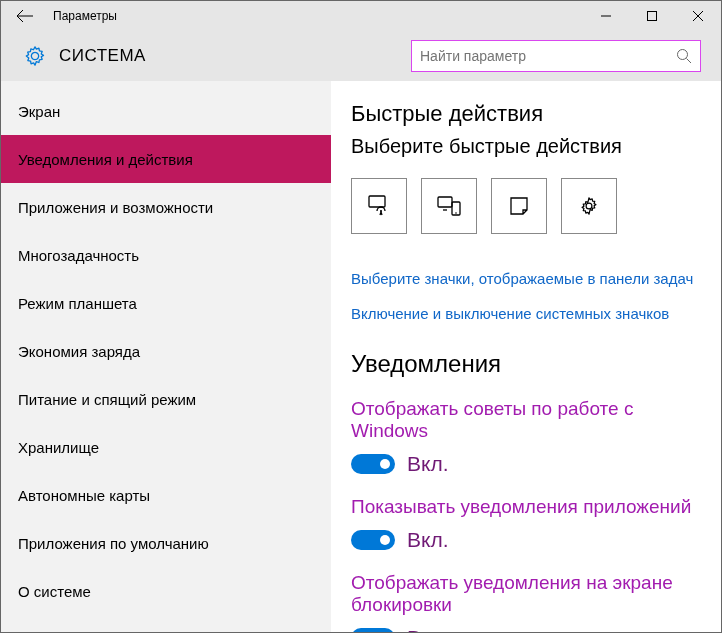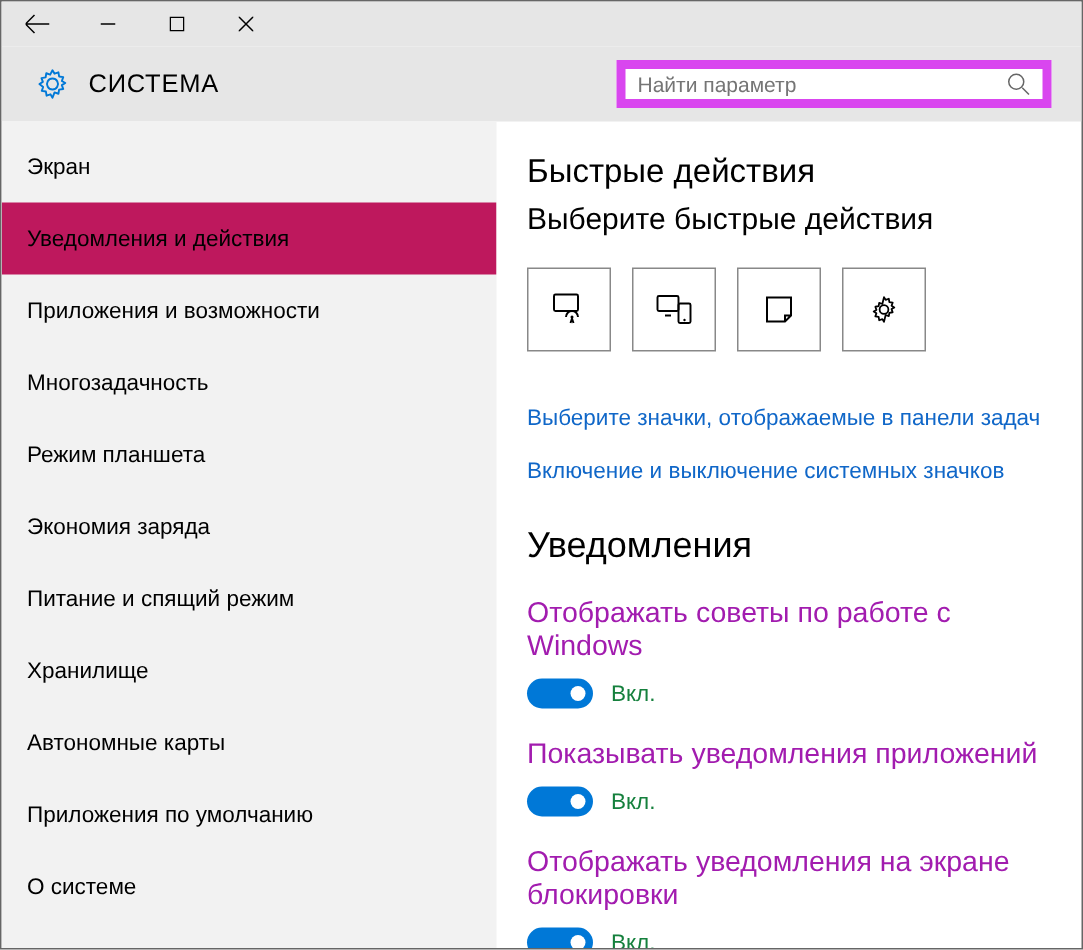--- a/index.html
+++ b/index.html
@@ -5,50 +5,51 @@
   * { box-sizing: border-box; margin: 0; padding: 0; font-family: "Segoe UI", Arial, sans-serif; }
   body { width: 722px; height: 633px; border: 1px solid #666; background: #fff; overflow: hidden; display: flex; flex-direction: column; }
   .titlebar { height: 30px; background: #e6e6e6; display: flex; align-items: center; }
   .tb-back { width: 48px; height: 30px; display: flex; align-items: center; justify-content: center; cursor: pointer; }
   .tb-title { flex: 1; font-size: 12px; color: #000; padding-left: 4px; }
   .tb-btns { display: flex; }
   .tb-btn { width: 46px; height: 30px; display: flex; align-items: center; justify-content: center; cursor: pointer; }
   .headerbar { height: 50px; background: #e6e6e6; display: flex; align-items: center; padding: 0 20px 0 20px; gap: 10px; }
   .gear-wrap { width: 28px; display: flex; align-items: center; justify-content: center; }
   .header-title { font-size: 17px; letter-spacing: 0.5px; color: #000; font-weight: 400; flex: 1; }
-  .searchbox { width: 290px; height: 32px; border: 6px solid #d946ef; background: #fff; display: flex; align-items: center; padding: 0 8px; color: #666; }
+  .searchbox { width: 290px; height: 32px; border: 1px solid #d946ef; background: #fff; display: flex; align-items: center; padding: 0 8px; color: #666; }
   .searchbox input { border: none; outline: none; font-size: 14px; flex: 1; background: transparent; }
   .body { flex: 1; display: flex; overflow: hidden; }
   .sidebar { width: 330px; background: #f2f2f2; padding-top: 6px; overflow-y: auto; }
   .side-item { height: 48px; display: flex; align-items: center; padding-left: 17px; font-size: 15px; color: #000; cursor: pointer; }
   .side-item.selected { background: #be185d; }
   .content { flex: 1; padding: 20px 24px 0 20px; overflow-y: auto; }
   .h1 { font-size: 22px; color: #000; margin-bottom: 8px; font-weight: 400; }
   .h2 { font-size: 24px; color: #000; margin: 28px 0 20px 0; font-weight: 400; }
   .sub { font-size: 20px; color: #000; margin-bottom: 20px; }
   .qa-row { display: flex; gap: 14px; margin-bottom: 36px; }
   .qa-tile { width: 56px; height: 56px; border: 1.5px solid #888; display: flex; align-items: center; justify-content: center; cursor: pointer; position: relative; }
   .link { font-size: 15px; color: #1067c8; cursor: pointer; margin-bottom: 18px; display: block; }
   .setting-row { margin-bottom: 20px; }
   .setting-label { font-size: 19px; color: #a21caf; margin-bottom: 10px; }
   .toggle-wrap { display: flex; align-items: center; gap: 12px; }
   .toggle { width: 44px; height: 20px; border-radius: 10px; background: #0078d7; position: relative; cursor: pointer; }
   .toggle::after { content: ""; position: absolute; width: 10px; height: 10px; border-radius: 50%; background: #fff; top: 5px; right: 5px; }
-  .toggle-state { font-size: 15px; color: #15803d; }
+  .toggle-state { font-size: 21px; color: #701a75; }
   svg { display: block; }
 </style>
 </head>
 <body>
 
 <div class="titlebar">
   <div class="tb-back">
     <svg width="16" height="16" viewBox="0 0 16 16">
         <path d="M6 2 L0 8 L6 14 M0 8 L16 8" stroke="#000" stroke-width="1" fill="none"></path>
       </svg>
   </div>
+  <div class="tb-title">Параметры</div>
   <div class="tb-btns">
     <div class="tb-btn">
       <svg width="10" height="10" viewBox="0 0 10 10">
           <path d="M0 5 L10 5" stroke="#000" stroke-width="1"></path>
         </svg>
     </div>
     <div class="tb-btn">
       <svg width="10" height="10" viewBox="0 0 10 10">
           <rect x="0.5" y="0.5" width="9" height="9" stroke="#000" stroke-width="1" fill="none"></rect>
         </svg>

